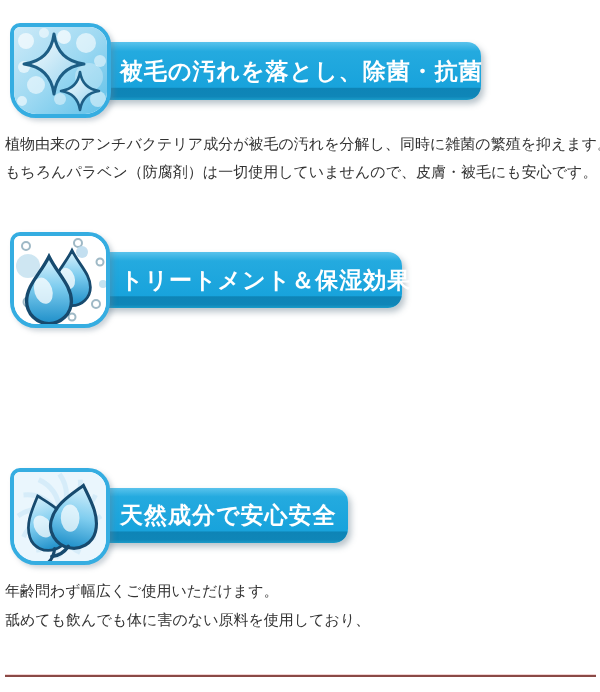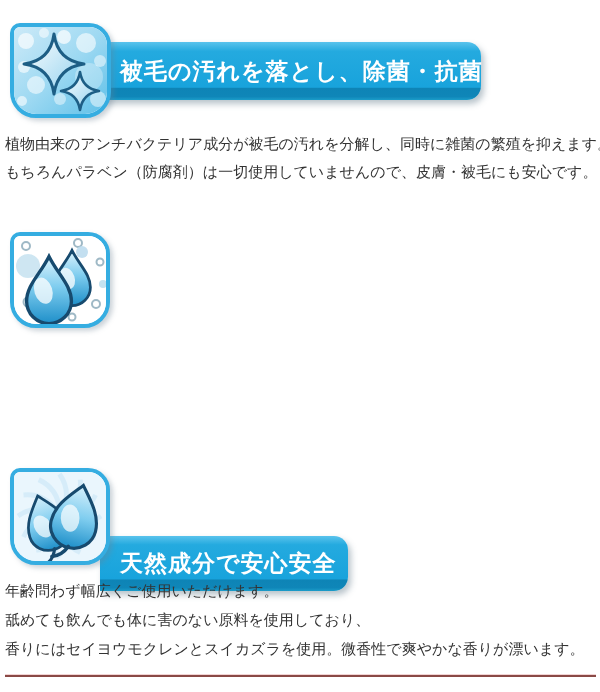--- a/index.html
+++ b/index.html
@@ -20,21 +20,21 @@
   .banner{
     position:absolute;left:100px;z-index:1;box-sizing:border-box;
     border-radius:0 14px 14px 0;
     background:linear-gradient(180deg,#5ac3ec 0%,#24aadf 16%,#18a3dc 78%,#0e84b6 80%,#0f86b8 94%,#1b9cc9 100%);
     box-shadow:3px 4px 6px rgba(100,125,140,.45);
     display:flex;align-items:center;padding-left:20px;
     color:#ffffff;font-weight:bold;font-size:23px;letter-spacing:1px;white-space:nowrap;
   }
   .banner-1{top:42px;width:381px;height:58px;}
   .banner-2{top:252px;width:302px;height:56px;}
-  .banner-3{top:488px;width:248px;height:55px;margin-top:48px;}
+  .banner-3{top:488px;width:248px;height:55px;}
   .body-text{
     position:absolute;left:5px;color:#333333;font-size:15px;
     line-height:28px;white-space:nowrap;z-index:1;
   }
   .body-1{top:130px;}
   .body-2{top:340px;}
   .body-3{top:576px;line-height:29px;}
   .divider{
     position:absolute;left:5px;top:674px;width:591px;height:3px;
     background:linear-gradient(180deg,#f2d4d4 0%,#f2d4d4 34%,#8a4a46 34%,#8a4a46 100%);
@@ -104,20 +104,23 @@
       <g transform="translate(58,42) scale(0.92)">
         <path d="M0,-30 C8,-14 20,-4 20,10 A20,20 0 1,1 -20,10 C-20,-4 -8,-14 0,-30 Z" fill="url(#dg)" stroke="#174a6e" stroke-width="3"></path>
         <ellipse cx="-5" cy="-1" rx="8" ry="12" fill="#ffffff" opacity="0.75" transform="rotate(-18)"></ellipse>
       </g>
       <g transform="translate(35,54) scale(1.12)">
         <path d="M0,-30 C8,-14 20,-4 20,10 A20,20 0 1,1 -20,10 C-20,-4 -8,-14 0,-30 Z" fill="url(#dg)" stroke="#174a6e" stroke-width="3"></path>
         <ellipse cx="-5" cy="-1" rx="8" ry="12" fill="#ffffff" opacity="0.75" transform="rotate(-18)"></ellipse>
       </g>
     </svg>
   </div>
+  <div class="banner banner-2">
+    <span>トリートメント＆保湿効果</span>
+  </div>
 
   <div class="icon-tile tile-3">
     <svg viewBox="0 0 93 89" preserveAspectRatio="none" aria-hidden="true">
       <defs>
         <linearGradient id="lg" x1="0" y1="0" x2="0" y2="1">
           <stop offset="0" stop-color="#d8f1fc"></stop>
           <stop offset="0.5" stop-color="#7fcdef"></stop>
           <stop offset="1" stop-color="#1e8fc9"></stop>
         </linearGradient>
       </defs>
@@ -147,17 +150,16 @@
         <path d="M0,28 Q-4,38 -13,41" fill="none" stroke="#174a6e" stroke-width="3.5" stroke-linecap="round"></path>
       </g>
     </svg>
   </div>
   <div class="banner banner-3">
     <span>天然成分で安心安全</span>
   </div>
   <div class="body-text body-3">
     <div>年齢問わず幅広くご使用いただけます。</div>
     <div>舐めても飲んでも体に害のない原料を使用しており、</div>
-    <div>香りにはセイヨウモクレンとスイカズラを使用。微香性で爽やかな香りが漂います。</div>
   </div>
 
   <div class="divider"></div>
 </div>
 
 </body></html>

